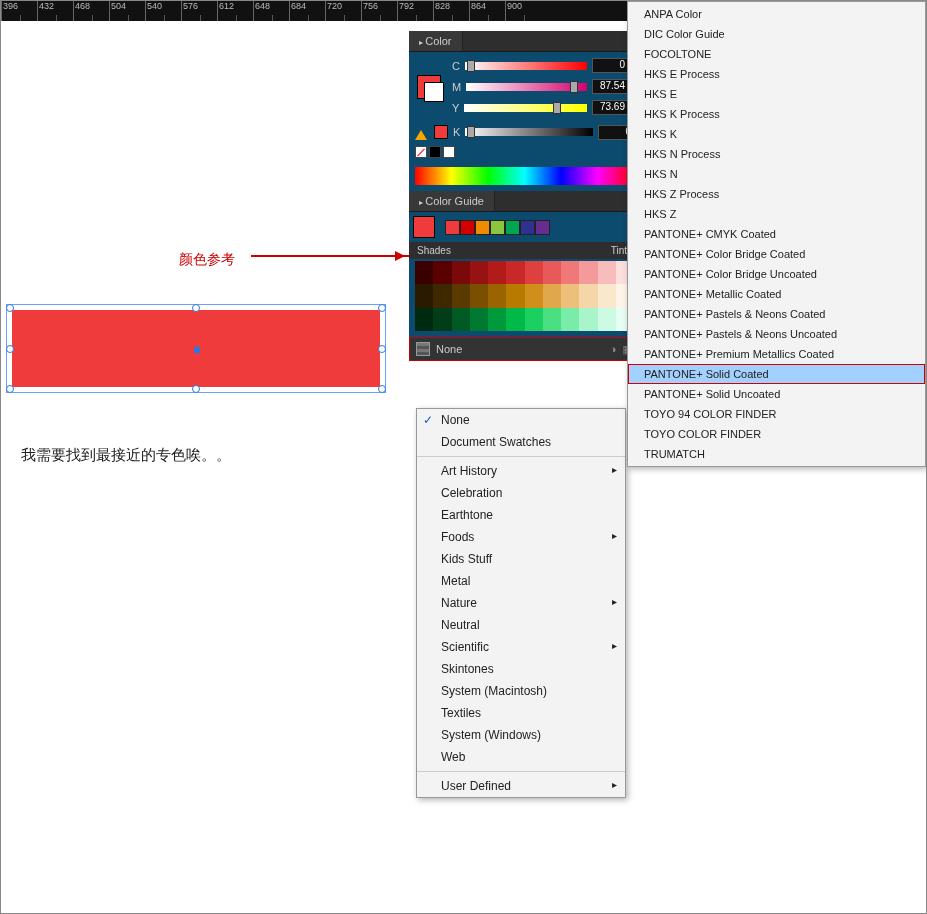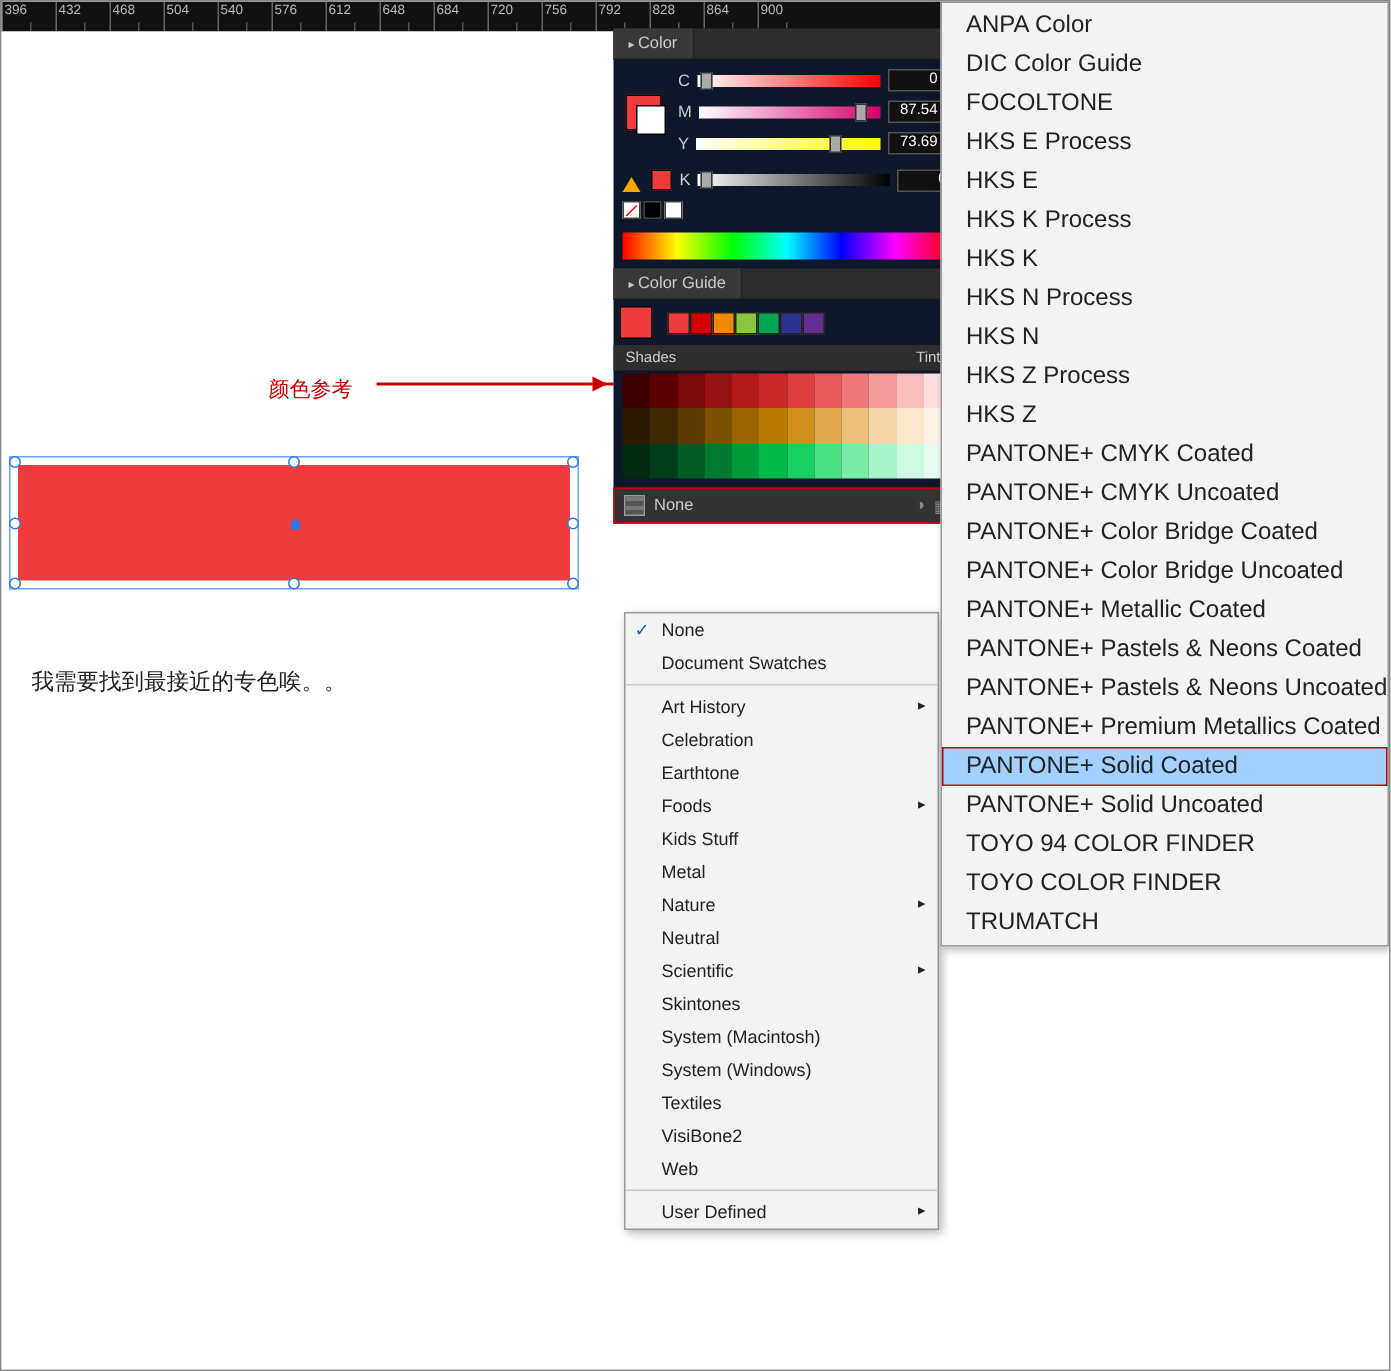--- a/index.html
+++ b/index.html
@@ -12,21 +12,21 @@
 .canvas{position:absolute;top:20px;left:0;right:0;bottom:0;background:#fff}
 .rect-sel{position:absolute;left:5px;top:283px;width:380px;height:89px;border:1px solid #6aa0ff}
 .rect{position:absolute;left:11px;top:289px;width:368px;height:77px;background:#ef3b3b}
 .handle{position:absolute;width:8px;height:8px;border:1px solid #2b78e4;background:#fff;border-radius:50%}
 .center-pt{position:absolute;width:6px;height:6px;background:#2b78e4;left:193px;top:326px}
 .label-red{position:absolute;left:178px;top:230px;color:#c00;font-size:14px}
 .arrow{position:absolute;left:250px;top:234px;width:158px;height:2px;background:#c00}
 .arrow::after{content:"";position:absolute;right:-1px;top:-4px;border:5px solid transparent;border-left:10px solid #c00}
 .note{position:absolute;left:20px;top:420px;font-size:15px;color:#222;line-height:1.9}
 
-.panel{position:absolute;top:18px;left:408px;width:231px;background:#0f172a;font-size:11px;color:#ccc}
+.panel{position:absolute;top:30px;left:408px;width:231px;background:#0c4a6e;font-size:11px;color:#ccc}
 .phead{display:flex;align-items:center;background:#2e2e2e;border-bottom:1px solid #1a1a1a}
 .ptab{padding:4px 10px;background:#383838;border-right:1px solid #222}
 .ptab::before{content:"▸ ";font-size:8px}
 .prow{display:flex;align-items:center;padding:3px 6px;gap:5px}
 .sw{width:18px;height:18px;background:#ef3b3b;border:1px solid #000}
 .sw2{width:24px;height:24px;background:#ef3b3b;border:1px solid #000;position:relative;margin:2px}
 .sw2::after{content:"";position:absolute;left:6px;top:6px;width:18px;height:18px;background:#fff;border:1px solid #000}
 .slider{flex:1;height:8px;background:linear-gradient(90deg,#fff,#f00);position:relative}
 .slider.m{background:linear-gradient(90deg,#fff,#d4006b)}
 .slider.y{background:linear-gradient(90deg,#fff,#ff0)}
@@ -45,21 +45,21 @@
 .foot{display:flex;align-items:center;padding:4px 6px;background:#333;border:1px solid #c00;gap:6px}
 .icon-grid{width:14px;height:14px;border:1px solid #999;background:repeating-linear-gradient(#777,#777 3px,#555 3px,#555 6px)}
 
 .menu{position:absolute;top:407px;left:415px;width:210px;background:#f3f3f3;border:1px solid #999;box-shadow:2px 2px 6px rgba(0,0,0,.3);font-size:12px;color:#222}
 .mi{padding:4px 24px;position:relative;white-space:nowrap}
 .mi.check::before{content:"✓";position:absolute;left:6px;color:#1060c0}
 .mi.sub::after{content:"▸";position:absolute;right:8px;font-size:10px}
 .mi.hl{background:#a2d0ff;outline:1px solid #c00;outline-offset:-1px}
 .msep{height:1px;background:#ccc;margin:3px 0}
 
-.menu2{position:absolute;top:0px;left:626px;width:299px;background:#f3f3f3;border:1px solid #999;box-shadow:2px 2px 6px rgba(0,0,0,.3);font-size:16px;color:#222;padding:2px 0}
+.menu2{position:absolute;top:0px;left:626px;width:299px;background:#f3f3f3;border:1px solid #999;box-shadow:2px 2px 6px rgba(0,0,0,.3);font-size:11px;color:#222;padding:2px 0}
 .menu2 .mi{padding:4px 16px}
 .menu2 .mi.hl{background:#a2d0ff;outline:1px solid #c00;outline-offset:-1px}
 </style>
 </head>
 <body>
 
 <div class="ruler" id="ruler">
     <div class="tick">396</div>
     <div class="tick">432</div>
     <div class="tick">468</div>
@@ -221,41 +221,39 @@
     <div class="mi">Celebration</div>
     <div class="mi">Earthtone</div>
     <div class="mi sub">Foods</div>
     <div class="mi">Kids Stuff</div>
     <div class="mi">Metal</div>
     <div class="mi sub">Nature</div>
     <div class="mi">Neutral</div>
     <div class="mi sub">Scientific</div>
     <div class="mi">Skintones</div>
     <div class="mi">System (Macintosh)</div>
+    <div class="mi">Textiles</div>
     <div class="mi">System (Windows)</div>
-    <div class="mi">Textiles</div>
-    <div class="mi">VisiBone2</div>
     <div class="mi">Web</div>
     <div class="msep"></div>
     <div class="mi sub">User Defined</div>
   </div>
 <div class="menu2" id="menu2">
     <div class="mi">ANPA Color</div>
     <div class="mi">DIC Color Guide</div>
     <div class="mi">FOCOLTONE</div>
     <div class="mi">HKS E Process</div>
     <div class="mi">HKS E</div>
     <div class="mi">HKS K Process</div>
     <div class="mi">HKS K</div>
     <div class="mi">HKS N Process</div>
     <div class="mi">HKS N</div>
     <div class="mi">HKS Z Process</div>
     <div class="mi">HKS Z</div>
     <div class="mi">PANTONE+ CMYK Coated</div>
-    <div class="mi">PANTONE+ CMYK Uncoated</div>
     <div class="mi">PANTONE+ Color Bridge Coated</div>
     <div class="mi">PANTONE+ Color Bridge Uncoated</div>
     <div class="mi">PANTONE+ Metallic Coated</div>
     <div class="mi">PANTONE+ Pastels &amp; Neons Coated</div>
     <div class="mi">PANTONE+ Pastels &amp; Neons Uncoated</div>
     <div class="mi">PANTONE+ Premium Metallics Coated</div>
     <div class="mi hl">PANTONE+ Solid Coated</div>
     <div class="mi">PANTONE+ Solid Uncoated</div>
     <div class="mi">TOYO 94 COLOR FINDER</div>
     <div class="mi">TOYO COLOR FINDER</div>

